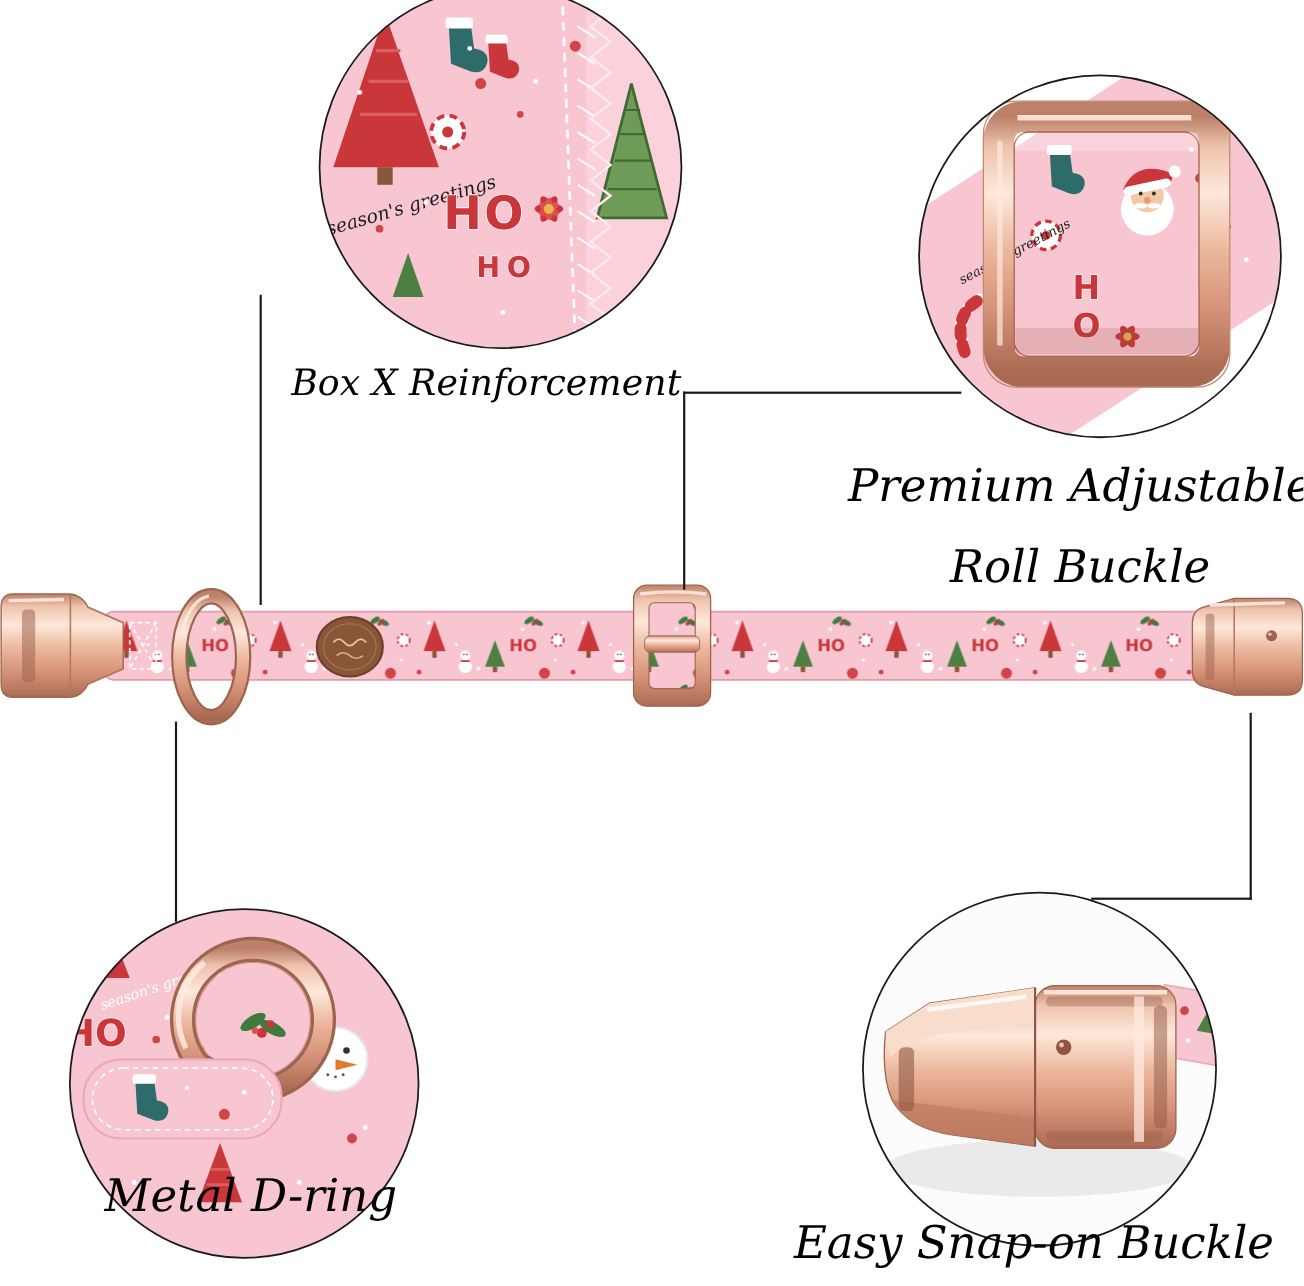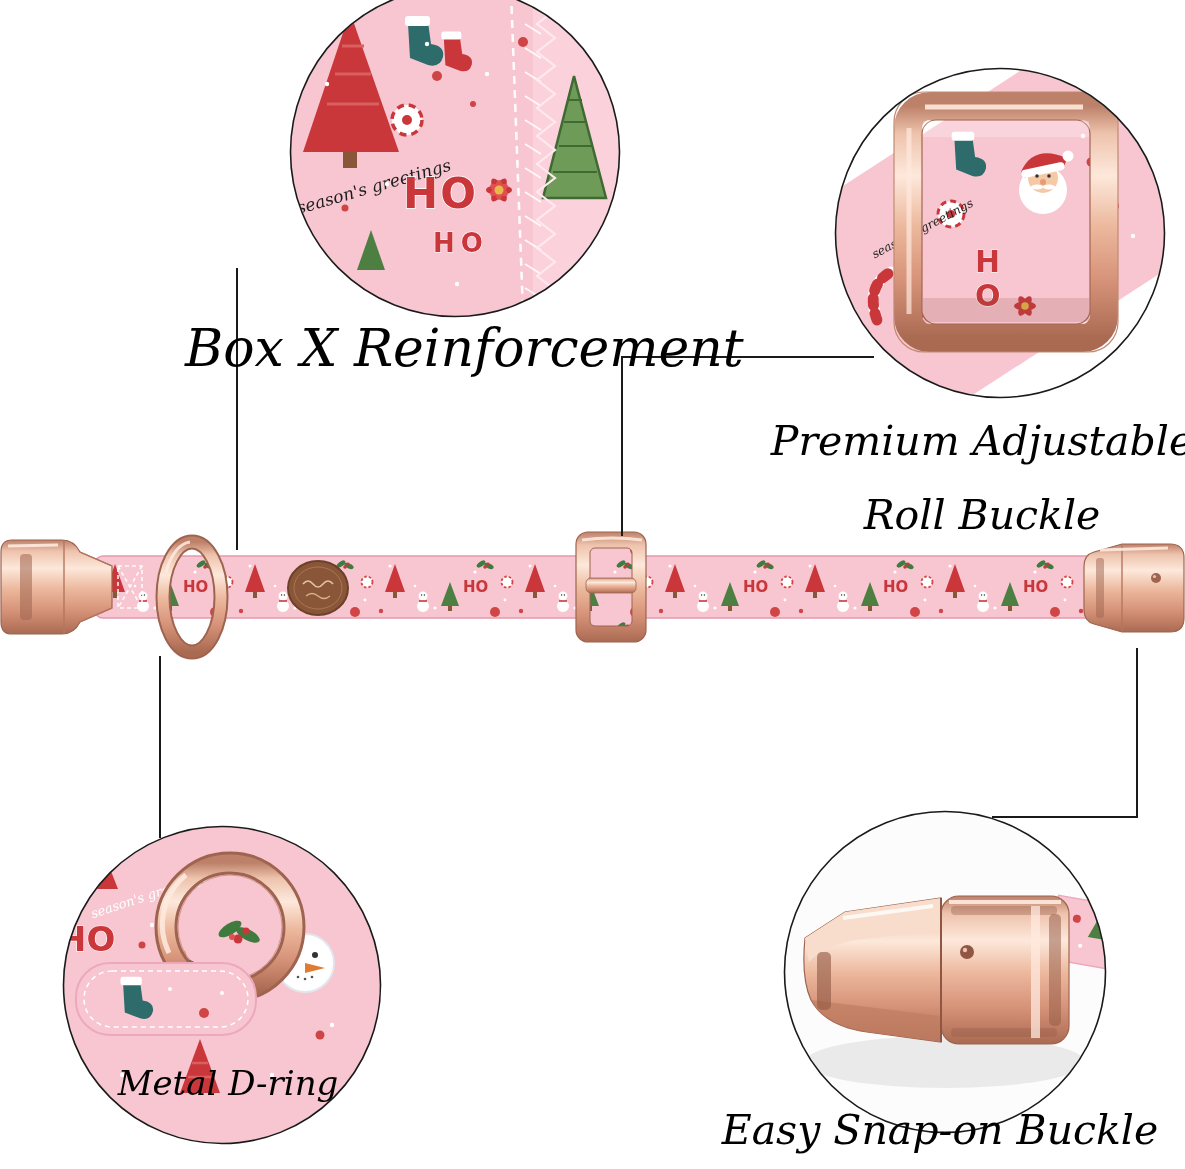--- a/index.html
+++ b/index.html
@@ -15,23 +15,23 @@
   .collar { position:absolute; left:0; top:500px; width:1185px; height:200px; }
   .cline { position:absolute; background:#1a1a1a; }
   .l1  { left:236px;  top:268px; width:2px;   height:282px; }
   .l2h { left:621px;  top:356px; width:253px; height:2px; }
   .l2v { left:621px;  top:356px; width:2px;   height:180px; }
   .l3  { left:159px;  top:656px; width:2px;   height:182px; }
   .l4v { left:1136px; top:648px; width:2px;   height:170px; }
   .l4h { left:992px;  top:816px; width:146px; height:2px; }
   .label { position:absolute; font-style:italic; color:#000; text-align:center; }
   .label .ln { white-space:nowrap; }
-  .lbl-boxx { top:318px;  left:185px; width:480px; font-size:52px; line-height:60px; }
+  .lbl-boxx { top:318px;  left:202px; width:480px; font-size:33px; line-height:60px; }
   .lbl-roll { top:404px;  left:752px; width:460px; font-size:41px; line-height:74px; }
-  .lbl-dring{ top:1063px; left:38px;  width:380px; font-size:34px; }
+  .lbl-dring{ top:1063px; left:38px;  width:380px; font-size:41px; }
   .lbl-snap { top:1106px; left:690px; width:500px; font-size:41px; }
 </style>
 </head>
 <body>
 
 <div id="canvas">
 
   <svg class="collar" viewBox="0 500 1185 200">
     <defs>
       <linearGradient id="mgA" x1="0" y1="0" x2="0" y2="1">

